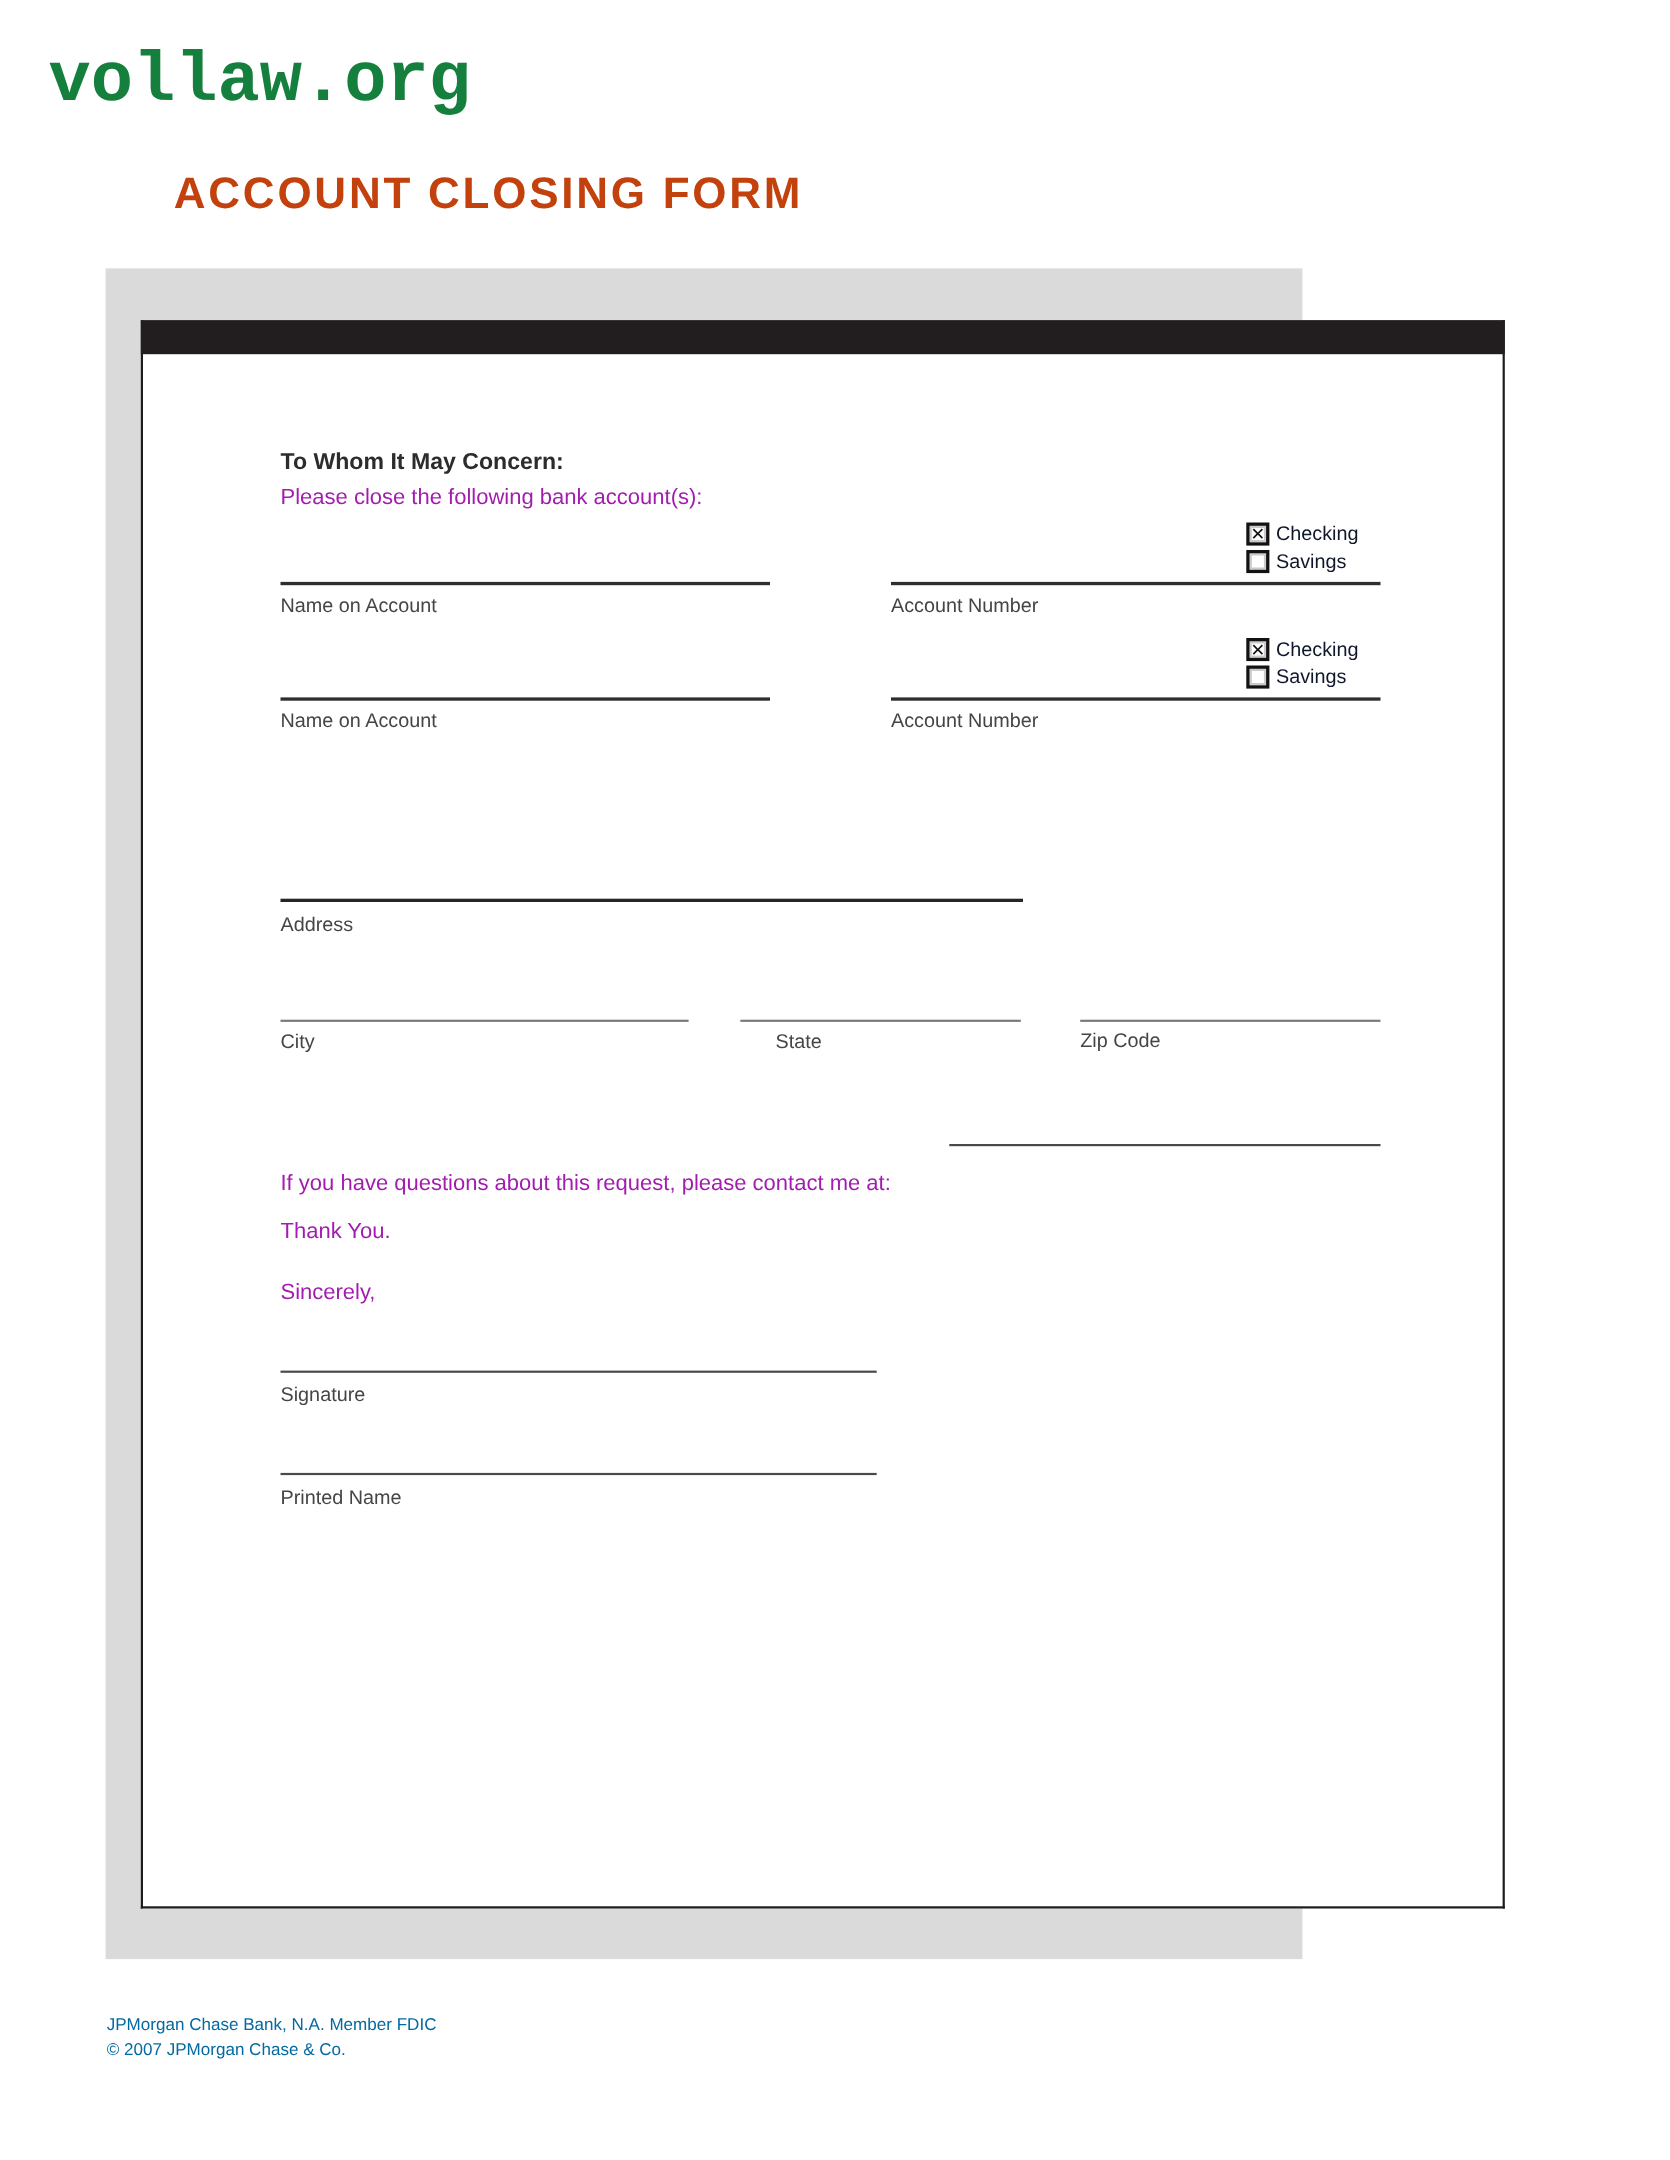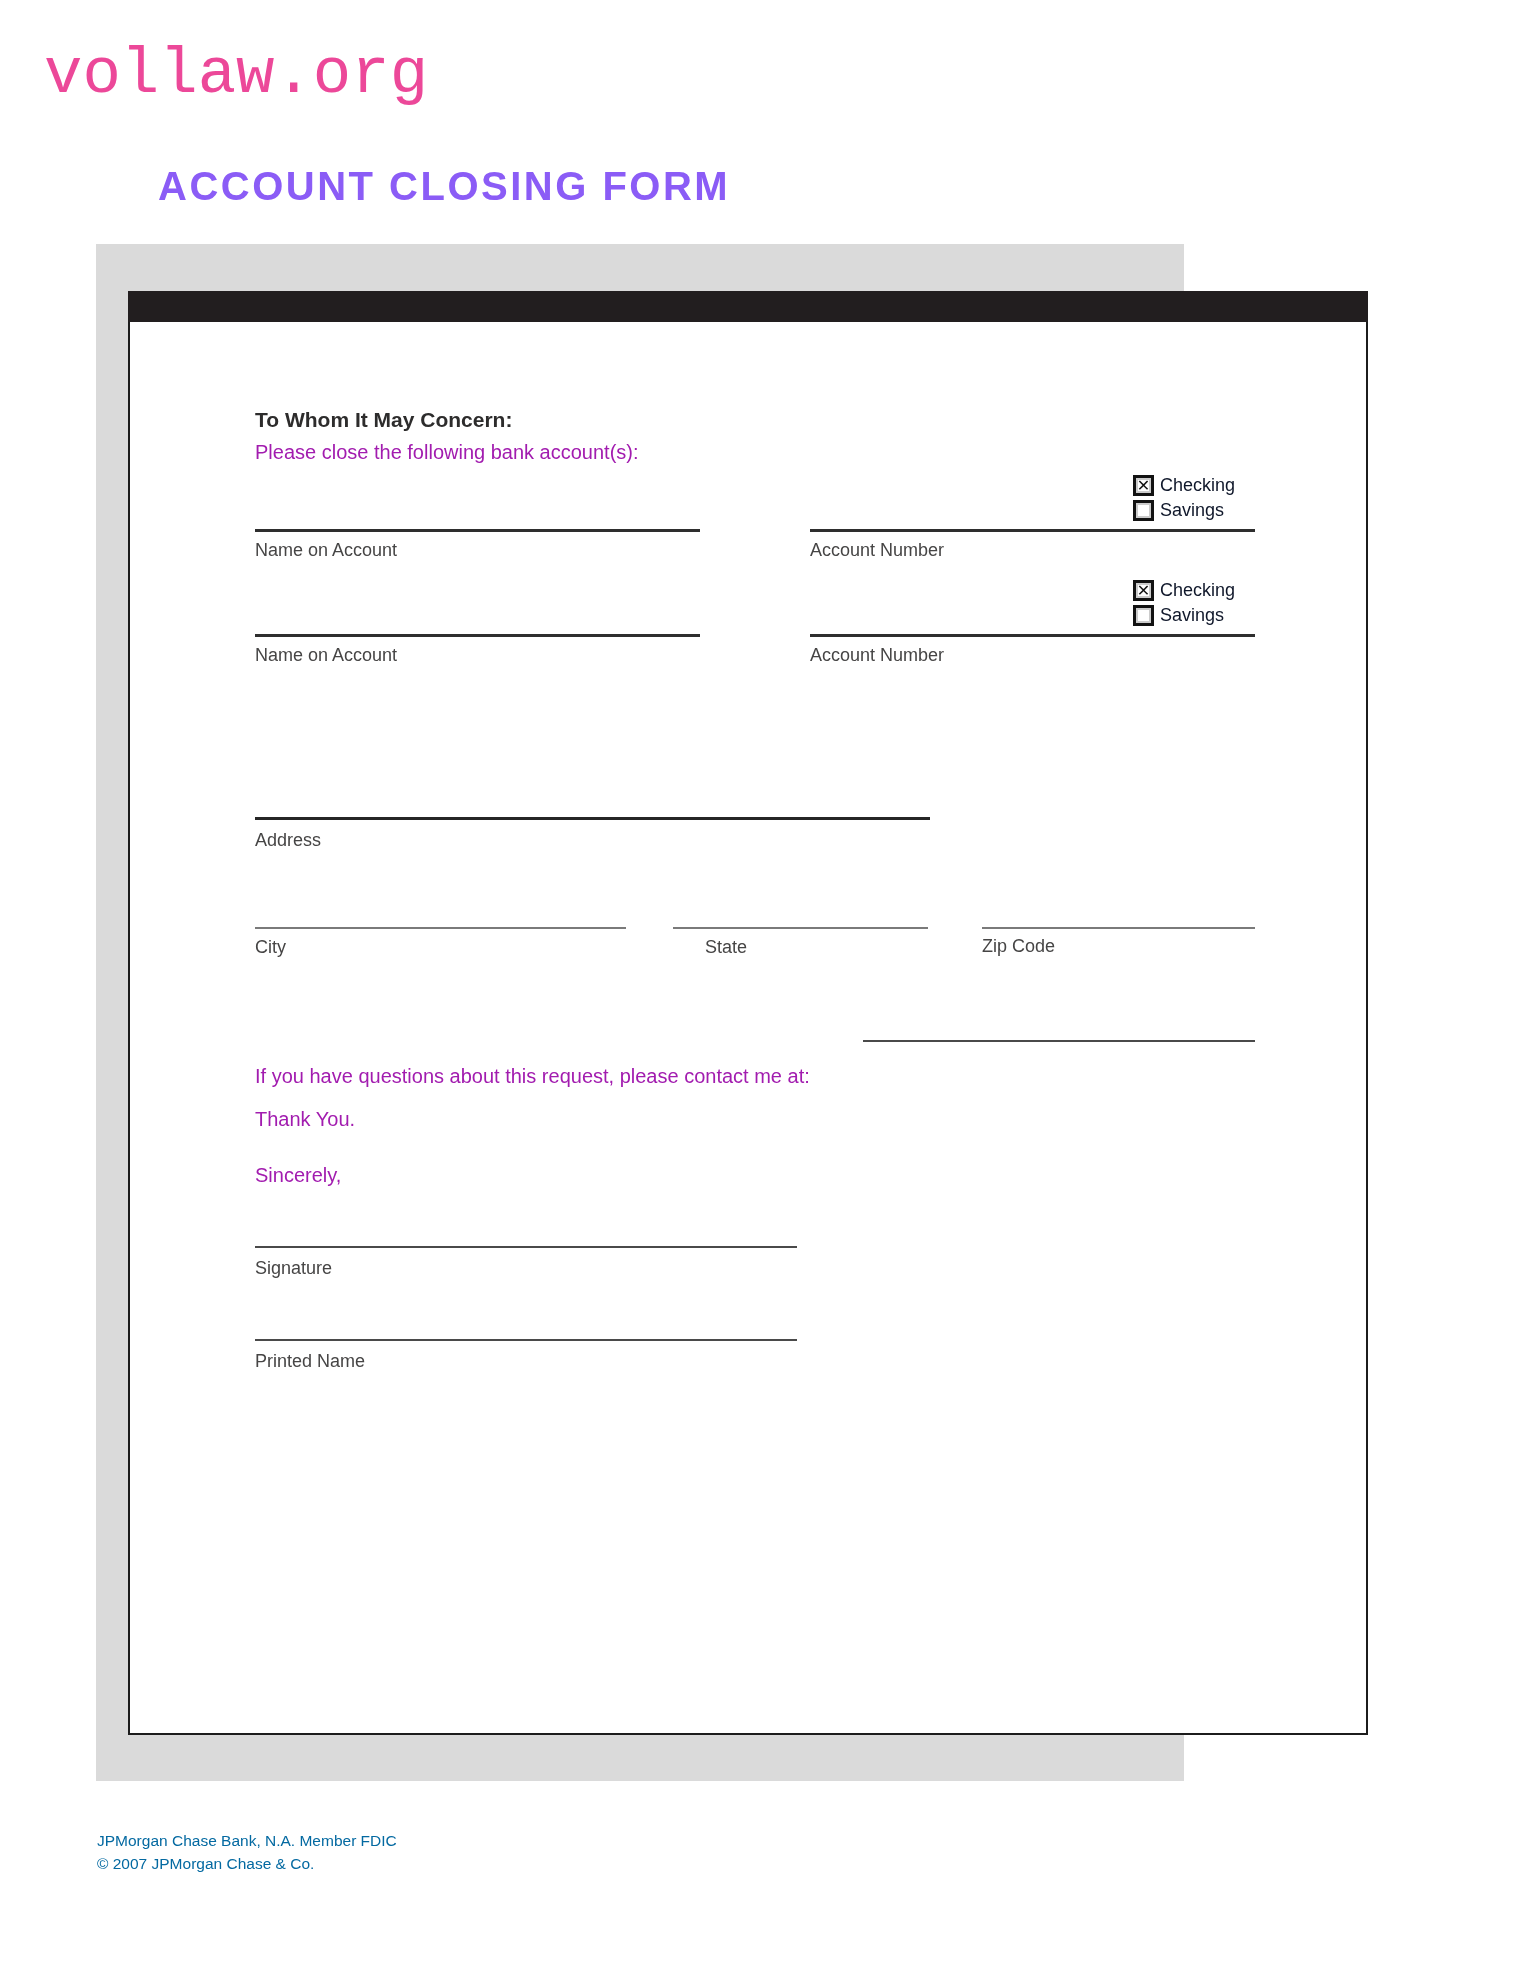--- a/index.html
+++ b/index.html
@@ -7,25 +7,25 @@
     width:1518px;height:1964px;position:relative;background:#ffffff;
     font-family:"Liberation Sans",sans-serif;color:#3f3e3e;
     -webkit-font-smoothing:antialiased;
   }
   .abs{position:absolute;}
 
   
   .logo{
     left:44px;top:42px;
     font-family:"Liberation Mono","DejaVu Sans Mono",monospace;
-    font-size:64px;line-height:1.05;color:#ec4899;letter-spacing:0px;
+    font-size:64px;line-height:1.05;color:#15803d;letter-spacing:0px;font-weight:bold;
   }
   .form-title{
-    left:158px;top:166px;
-    font-size:40px;font-weight:bold;letter-spacing:2.5px;color:#8b5cf6;
+    left:158px;top:156px;
+    font-size:40px;font-weight:bold;letter-spacing:2.5px;color:#c2410c;
     line-height:1;
   }
 
   
   .outer{left:96px;top:244px;width:1088px;height:1537px;background:#dadada;}
   .page{
     left:128px;top:291px;width:1240px;height:1444px;background:#ffffff;
     border:2px solid #1c1c1c;border-top:none;box-sizing:border-box;
   }
   .page-topbar{left:-2px;top:0;width:1240px;height:31px;background:#221e1f;}

